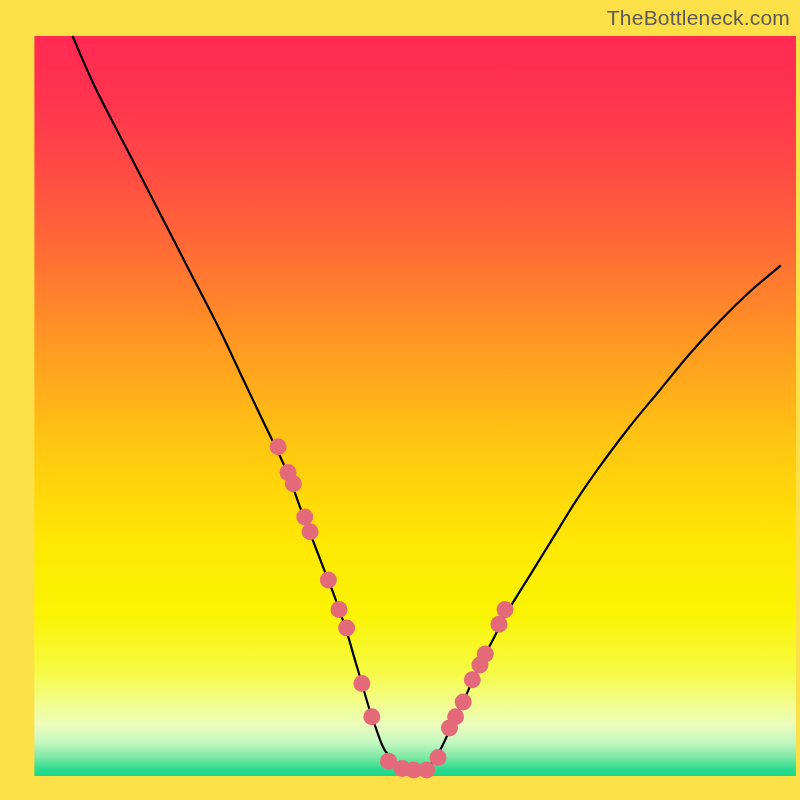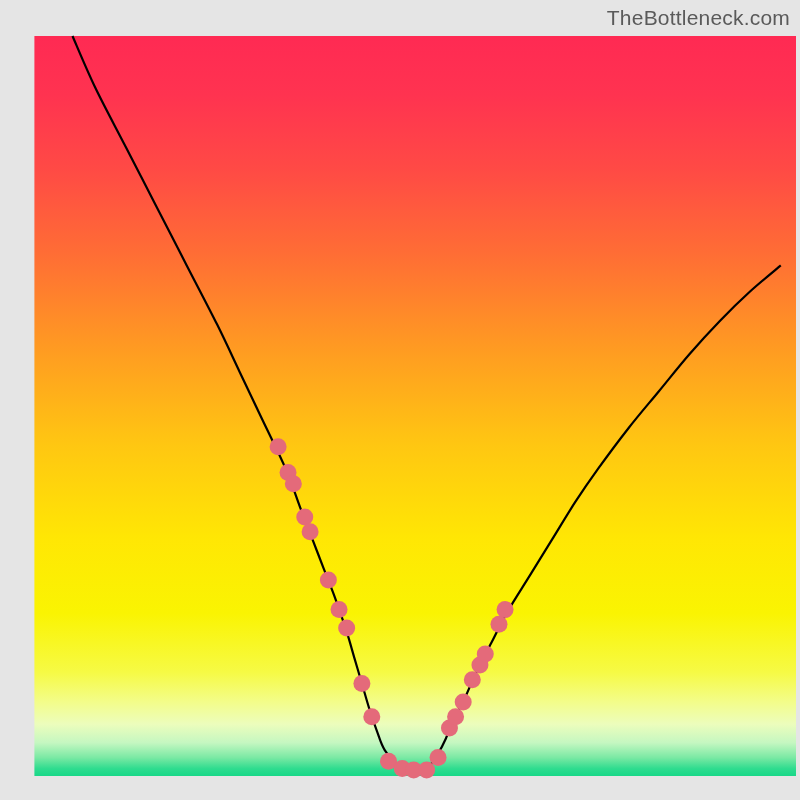--- a/index.html
+++ b/index.html
@@ -8,21 +8,21 @@
     width: 800px;
     height: 800px;
     overflow: hidden;
     font-family: Arial, Helvetica, sans-serif;
     background: #000;
   }
   .stage {
     position: relative;
     width: 800px;
     height: 800px;
-    background: #e5e5e5;
+    background: #fde047;
   }
   .watermark {
     position: absolute;
     top: 6px;
     right: 10px;
     color: #5a5a5a;
     font-size: 21px;
     font-weight: 400;
     letter-spacing: 0.2px;
     z-index: 20;

